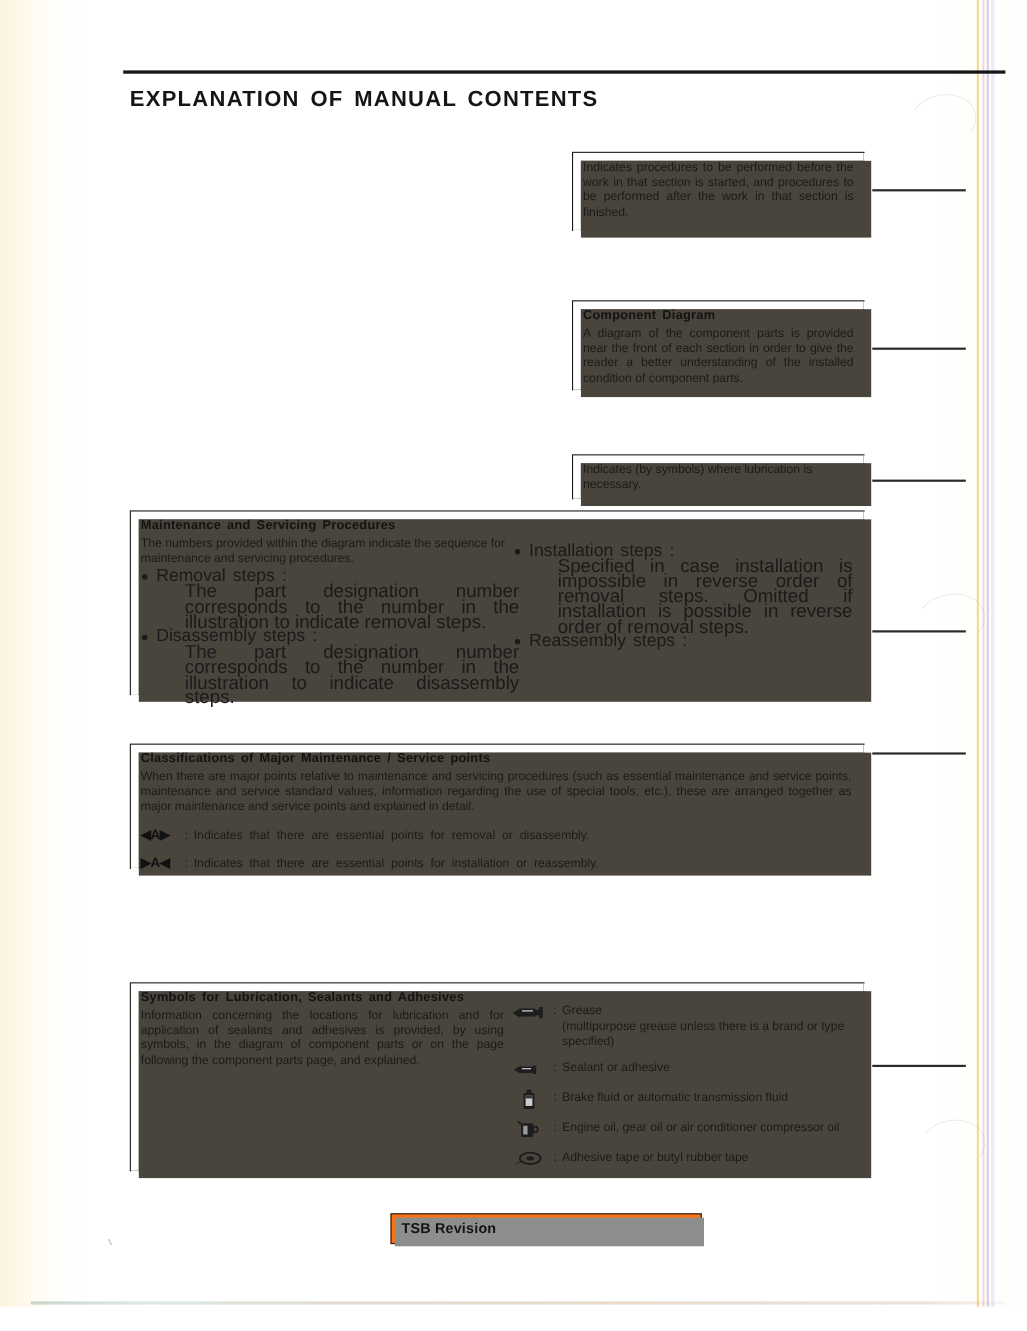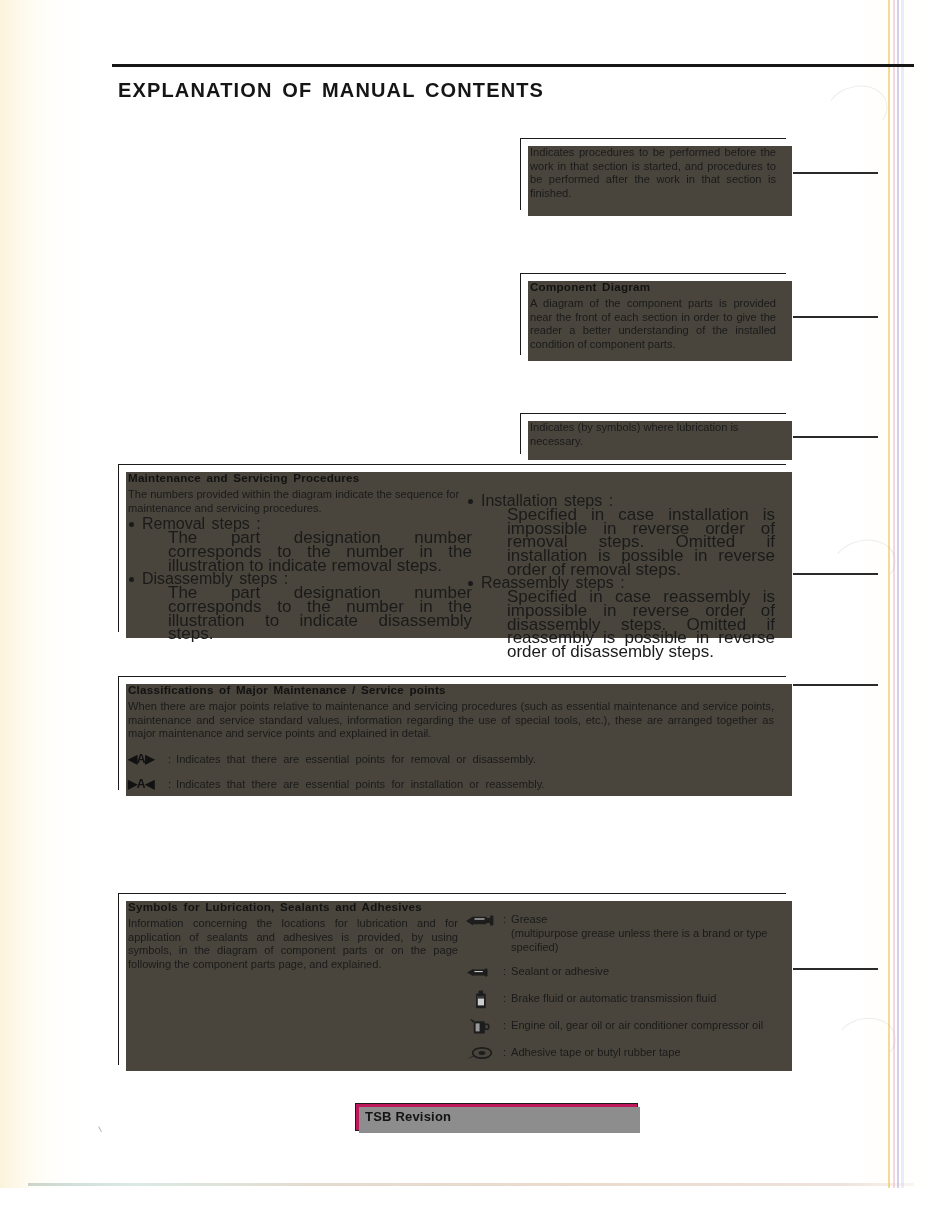--- a/index.html
+++ b/index.html
@@ -263,21 +263,21 @@
   }
 
   
   .tsb-box {
     position: absolute;
     left: 355px;
     top: 1103px;
     width: 283px;
     height: 28px;
     border: 1.6px solid #1b1b1b;
-    background: #be185d;
+    background: #f97316;
     box-sizing: border-box;
     z-index: 3;
   }
   .tsb-box::before {
     content: "";
     position: absolute;
     left: 3px;
     top: 3px;
     right: -3px;
     bottom: -3px;
@@ -369,21 +369,20 @@
       </ul>
     </div>
     <div style="position:absolute; left:348px; top:27px; width:308px;">
       <ul class="dotlist">
         <li>
           <div class="li-head">Installation steps :</div>
           <div class="li-sub">Specified in case installation is impossible in reverse order of removal steps. Omitted if installation is possible in reverse order of removal steps.</div>
         </li>
         <li>
           <div class="li-head">Reassembly steps :</div>
-          <div class="li-sub">Specified in case reassembly is impossible in reverse order of disassembly steps. Omitted if reassembly is possible in reverse order of disassembly steps.</div>
         </li>
       </ul>
     </div>
   </div>
 
   <div class="leader" style="left:793px; top:684px; width:85px;"></div>
   <div class="callout" style="left:118px; top:676px; width:668px; height:114px;">
     <div class="bevel-bl"></div>
     <div style="padding:6px 11px 0 9px;">
       <p class="co-title">Classifications of Major Maintenance / Service points</p>

